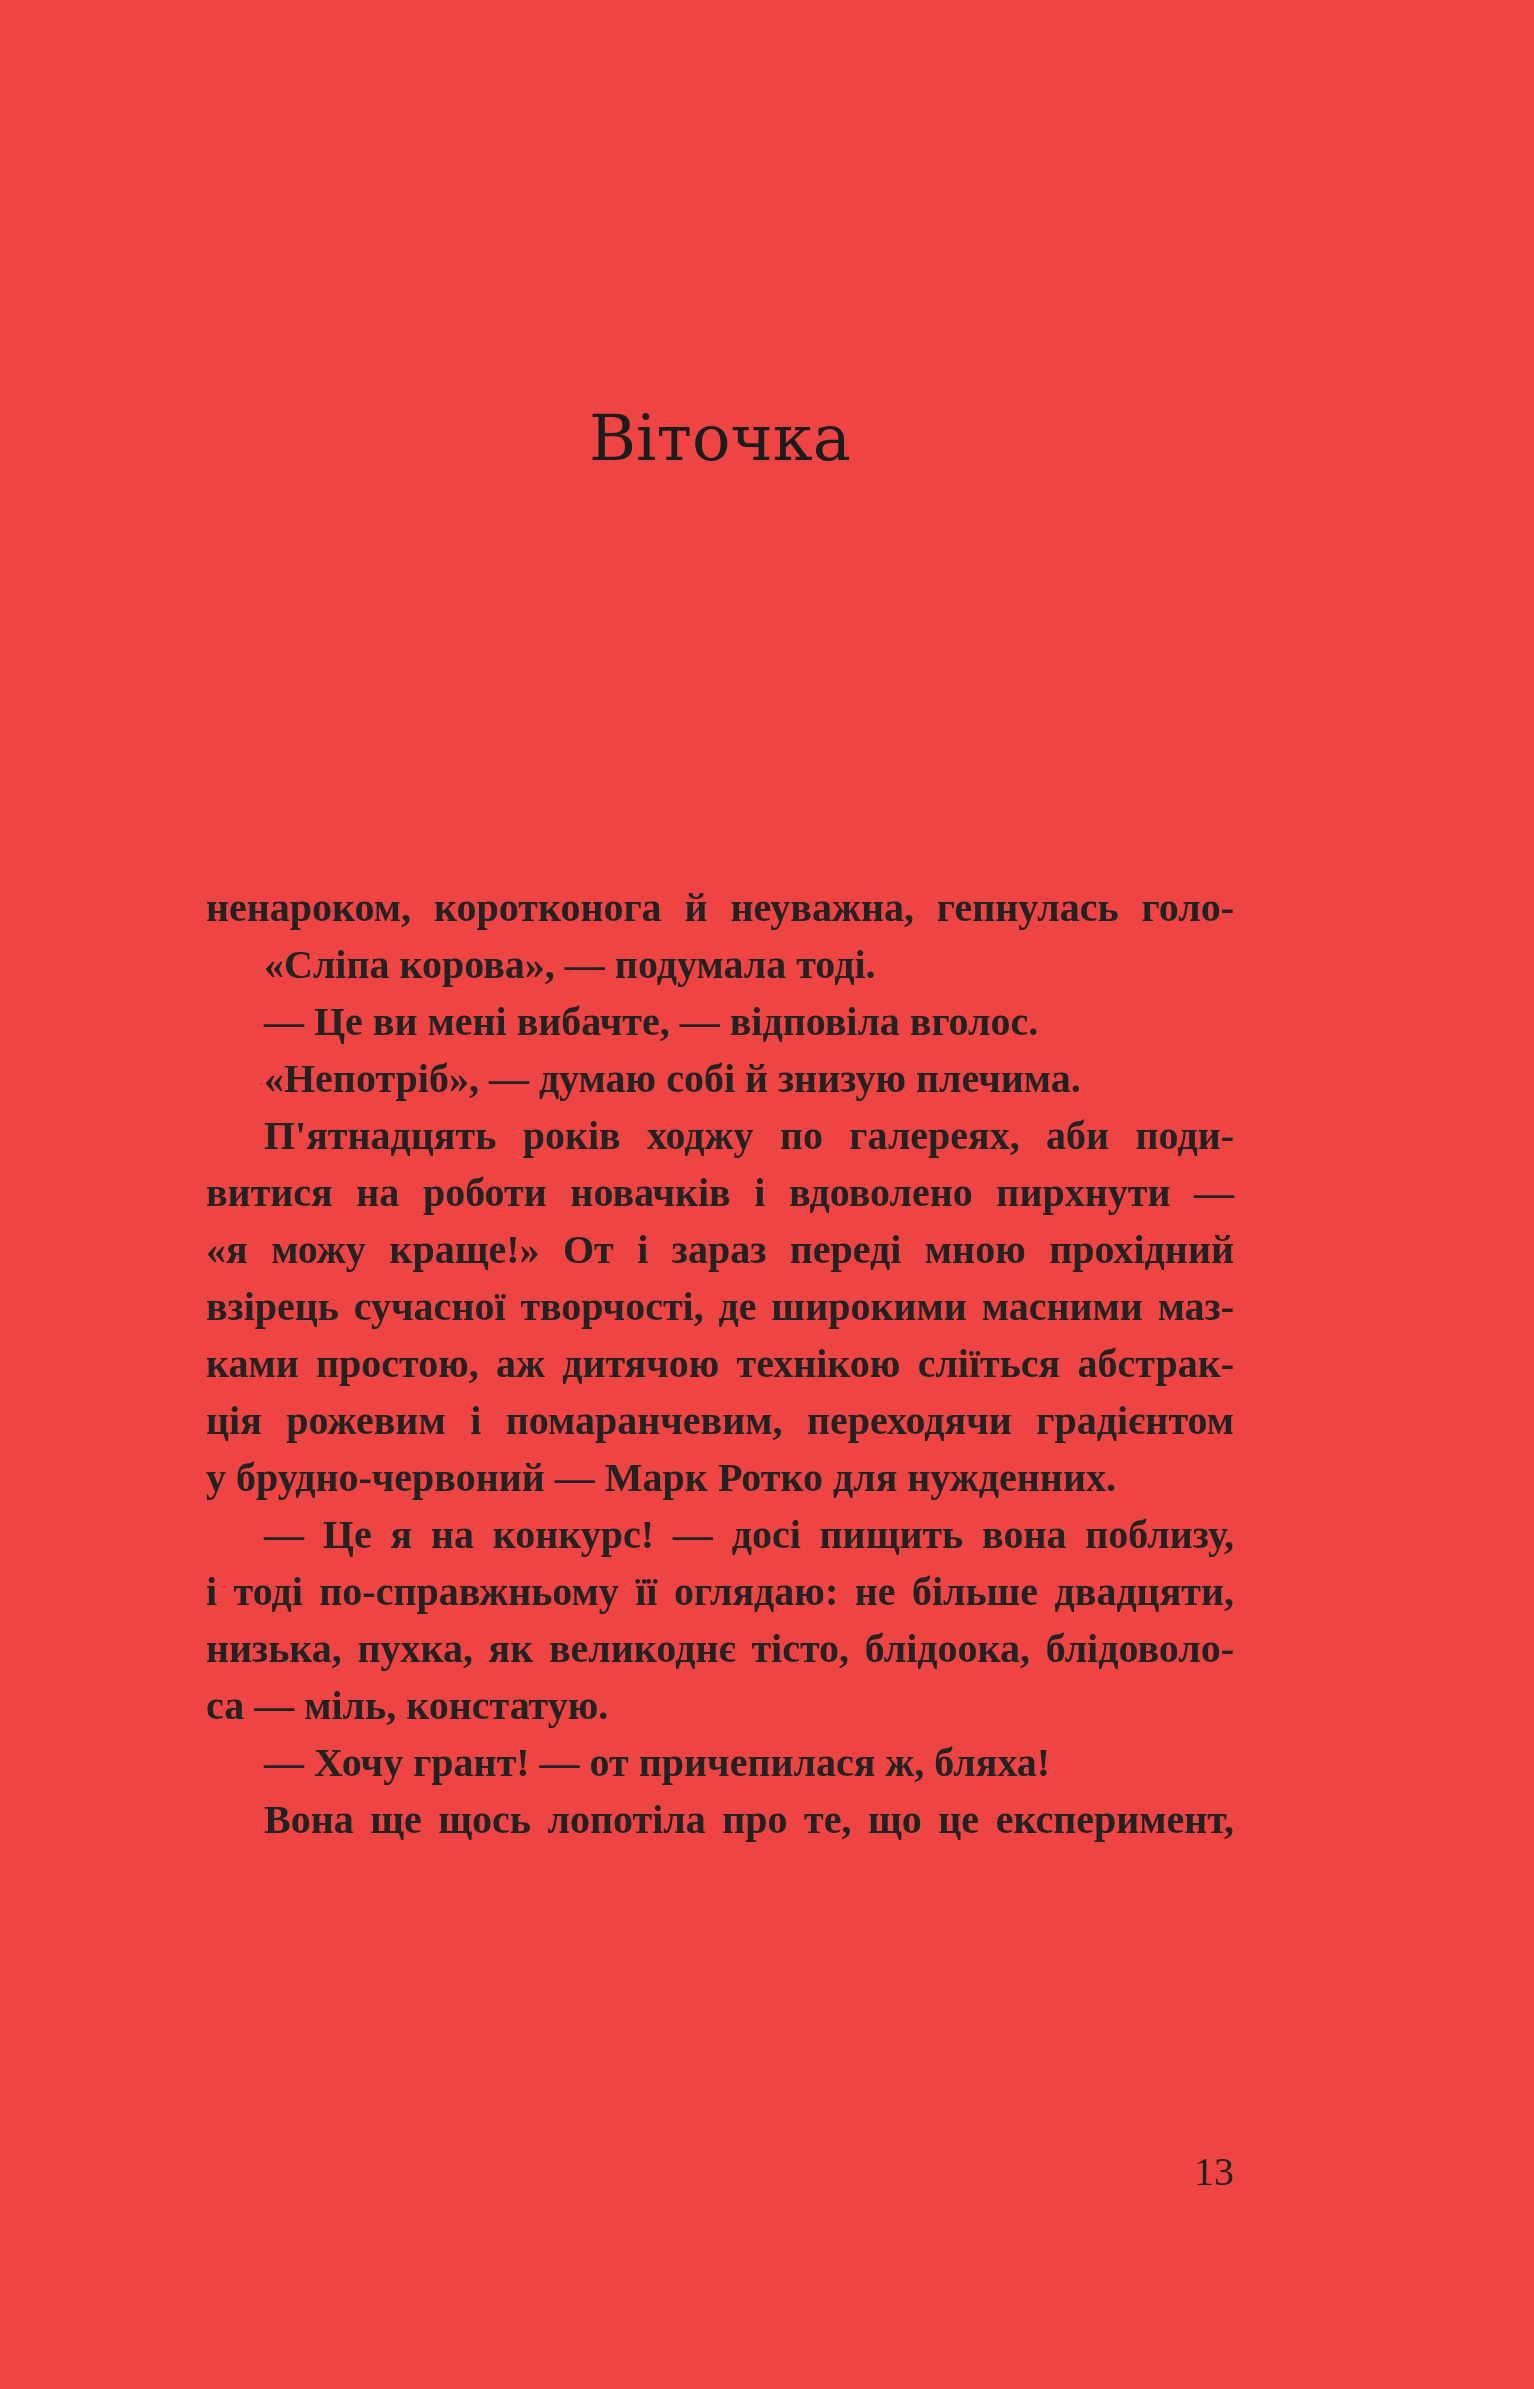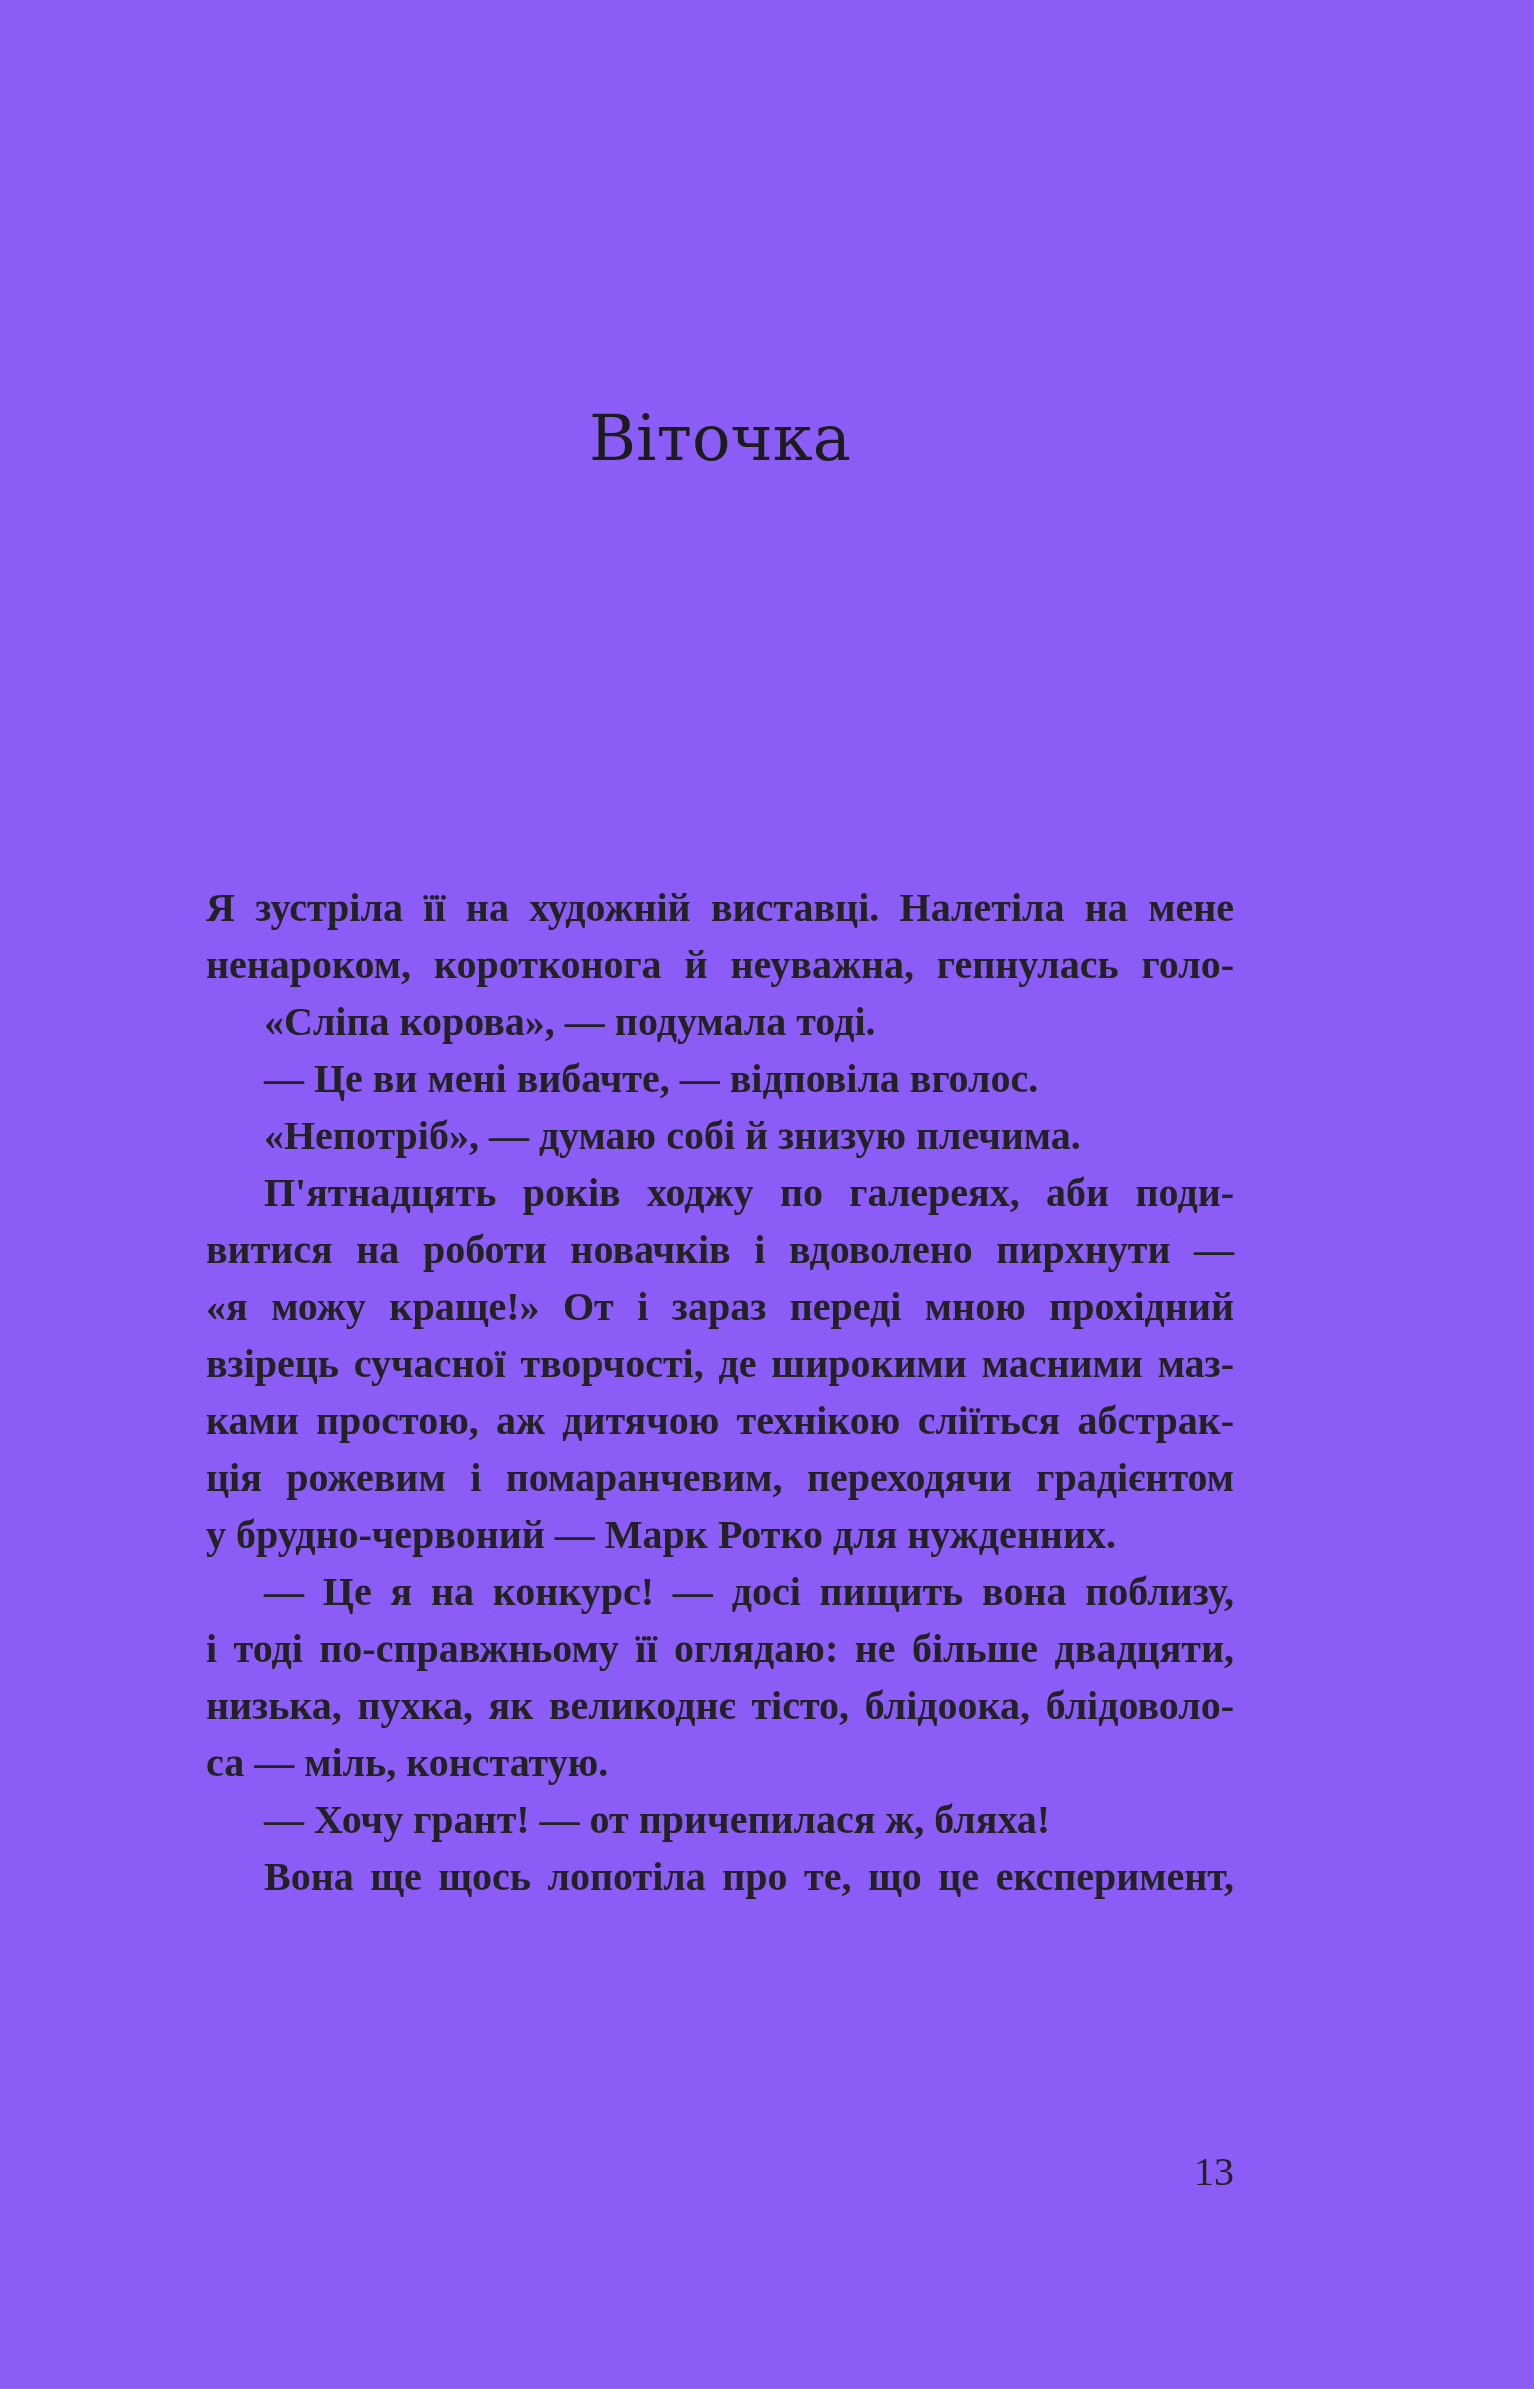--- a/index.html
+++ b/index.html
@@ -12,21 +12,21 @@
     height: 2389px;
     position: relative;
     overflow: hidden;
     color: #1a1a1a;
   }
   .page {
     position: absolute;
     left: 0; top: 0;
     width: 1534px;
     height: 2389px;
-    background: #8b5cf6;
+    background: #ef4444;
   }
   .chapter-title {
     position: absolute;
     left: 206px;
     width: 1028px;
     top: 398px;
     text-align: center;
     font-family: "DejaVu Serif", "Liberation Serif", serif;
     font-size: 64px;
     font-weight: 300;
@@ -73,21 +73,20 @@
     color: #222222;
   }
 </style>
 </head>
 <body>
 
 <div class="page">
   <h1 class="chapter-title">Віточка</h1>
 
   <div class="body-text">
-    <span class="line">Я зустріла її на художній виставці. Налетіла на мене</span>
     <span class="line">ненароком, коротконога й неуважна, гепнулась голо-</span>
     <span class="line indent last">«Сліпа корова», — подумала тоді.</span>
     <span class="line indent last">— Це ви мені вибачте, — відповіла вголос.</span>
     <span class="line indent last">«Непотріб», — думаю собі й знизую плечима.</span>
     <span class="line indent">П'ятнадцять років ходжу по галереях, аби поди-</span>
     <span class="line">витися на роботи новачків і вдоволено пирхнути —</span>
     <span class="line">«я можу краще!» От і зараз переді мною прохідний</span>
     <span class="line">взірець сучасної творчості, де широкими масними маз-</span>
     <span class="line">ками простою, аж дитячою технікою сліїться абстрак-</span>
     <span class="line">ція рожевим і помаранчевим, переходячи градієнтом</span>

